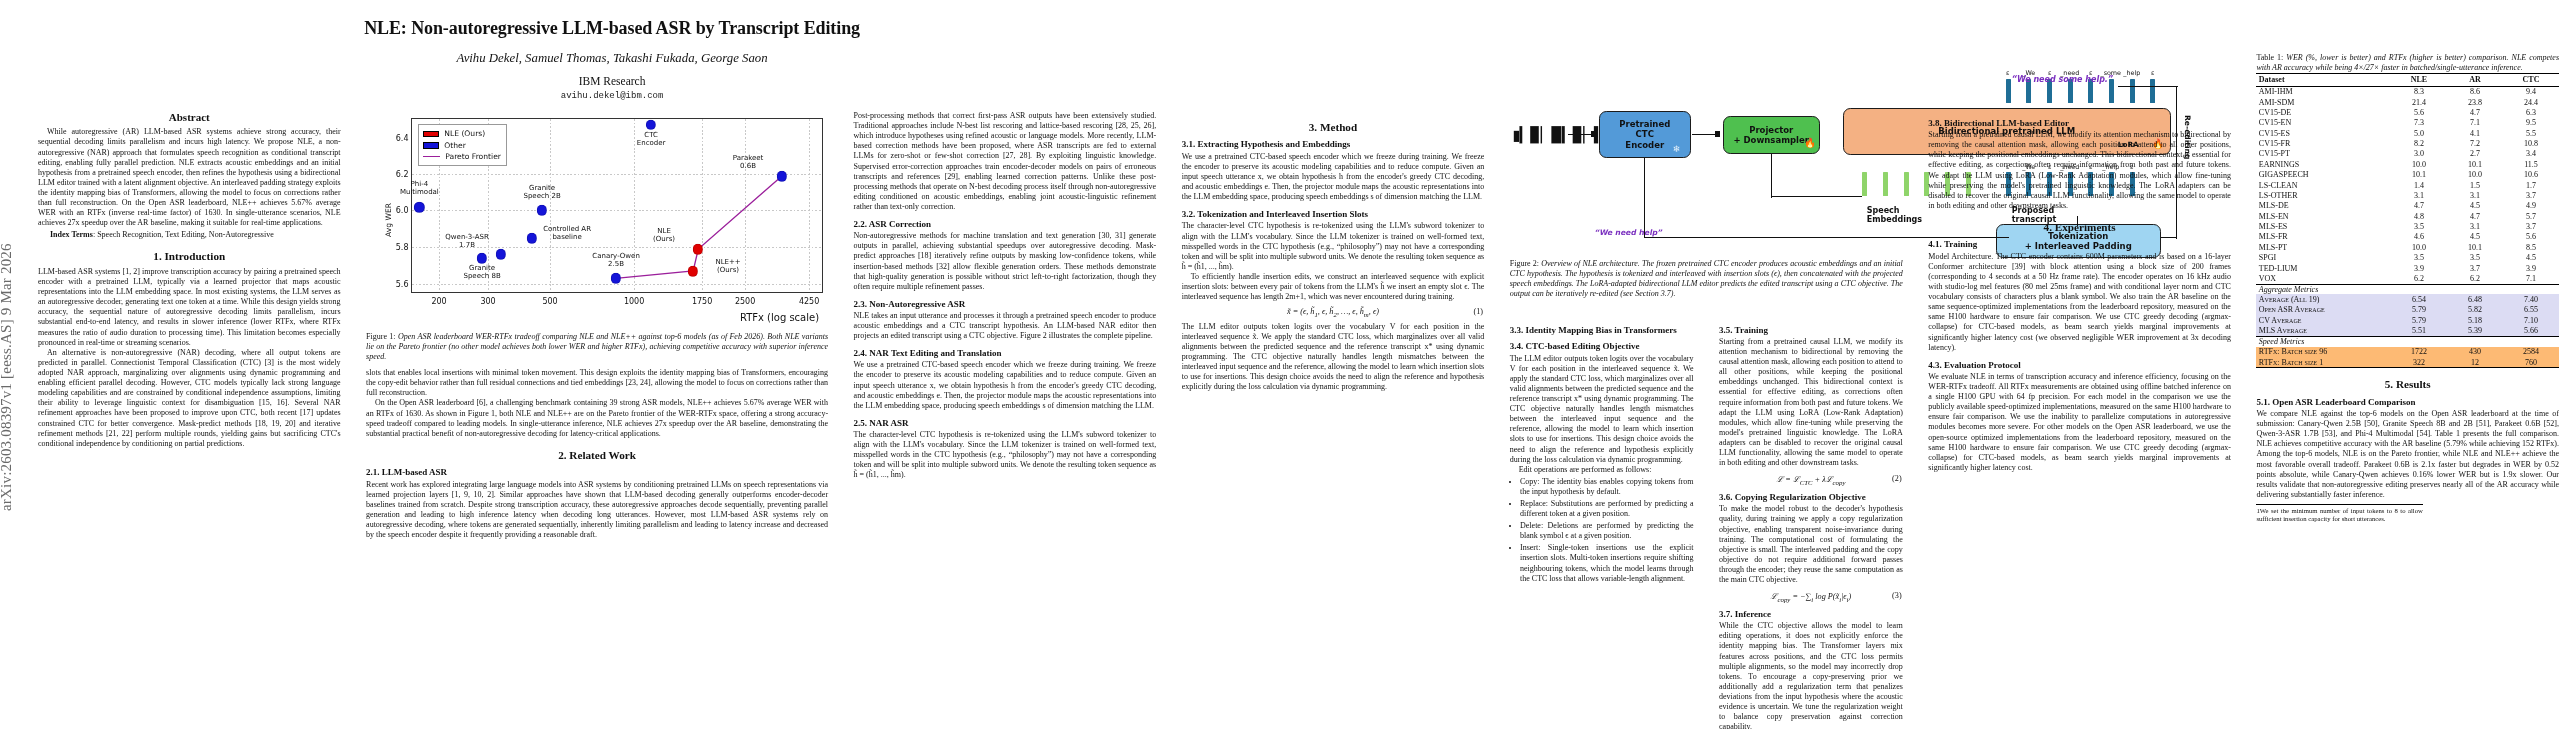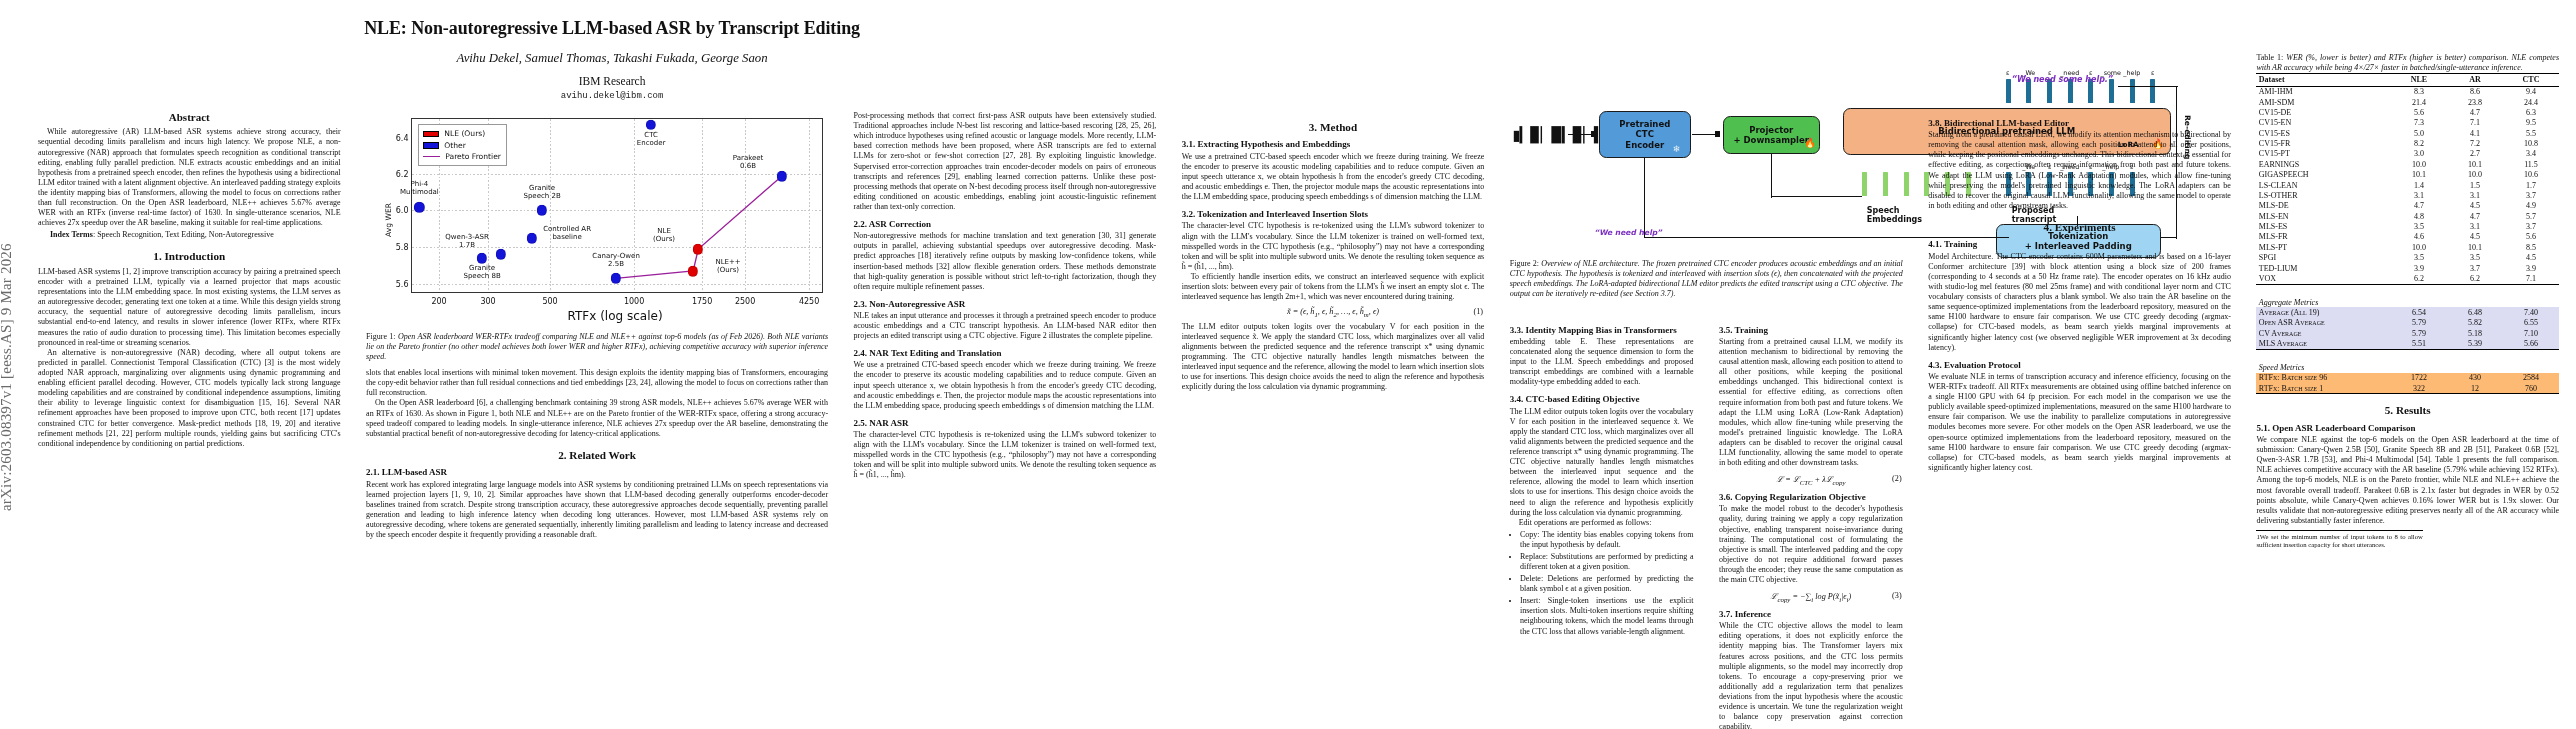--- a/index.html
+++ b/index.html
@@ -104,22 +104,22 @@
   .ptlabel{
     position:absolute; font-family:"DejaVu Sans", sans-serif; font-size:7px;
     color:#111; text-align:center; line-height:1.12; white-space:pre-line;
     transform:translate(-50%,0);
   }
   .ylab{
     position:absolute; left:4.9px; top:50%; transform:translateY(-50%) rotate(-90deg);
     font-family:"DejaVu Sans", sans-serif; font-size:7.6px;
   }
   .xlab{
-    position:absolute; left:45px; right:9px; bottom:3.6px; text-align:center;
-    font-family:"DejaVu Sans", sans-serif; font-size:12px;
+    position:absolute; left:45px; right:9px; bottom:3.6px; text-align:right;
+    font-family:"DejaVu Sans", sans-serif; font-size:10px;
   }
   .ytick{
     position:absolute; right:calc(100% + 3.6px); transform:translateY(-50%);
     font-family:"DejaVu Sans", sans-serif; font-size:8px; white-space:nowrap;
   }
   .xtick{
     position:absolute; top:calc(100% + 4.3px); transform:translateX(-50%);
     font-family:"DejaVu Sans", sans-serif; font-size:8px;
   }
   .legend{
@@ -162,21 +162,21 @@
 
   
   table.t1{ border-collapse:collapse; width:100%; font-size:8px; }
   table.t1 th{ font-weight:bold; padding:1.2px 2.4px; }
   table.t1 td{ padding:0.7px 2.4px; }
   table.t1 td.ds{ font-variant:small-caps; text-align:left; }
   table.t1 td.num, table.t1 th.num{ text-align:center; width:56px;}
   .rule-top{ border-top:1.1px solid #000; }
   .rule-mid{ border-top:0.7px solid #000; }
   .rule-bot{ border-bottom:1.1px solid #000; }
-  tr.grouphdr td{ font-style:italic; padding-top:13px; }
+  tr.grouphdr td{ font-style:italic; padding-top:0; }
   tr.agg td{ background:#dcdcf3; }
   tr.spd td{ background:#fdba74; }
 </style>
 </head>
 <body>
 
 <div class="arxiv-stamp">arXiv:2603.08397v1  [eess.AS]  9 Mar 2026</div>
 
 <div class="page">
  <div class="cols">
@@ -410,21 +410,20 @@
     </div>
 
     <div class="caption">
       <span class="lead">Figure 2:</span>
       <span class="body"> <span>Overview of NLE architecture. The frozen pretrained CTC encoder produces acoustic embeddings and an initial CTC hypothesis. The hypothesis is tokenized and interleaved with insertion slots (ϵ), then concatenated with the projected speech embeddings. The LoRA-adapted bidirectional LLM editor predicts the edited transcript using a CTC objective. The output can be iteratively re-edited (see Section 3.7).</span></span>
     </div>
 
     <div style="display:flex; gap:25.5px; margin-top:19px;">
       <div style="width:auto; flex:1">
         <h3 class="sub">3.3. Identity Mapping Bias in Transformers</h3>
-        <p class="noind">embedding table E. These representations are concatenated along the sequence dimension to form the input to the LLM. Speech embeddings and proposed transcript embeddings are combined with a learnable modality-type embedding added to each.</p>
         <h3 class="sub">3.4. CTC-based Editing Objective</h3>
         <p class="noind">The LLM editor outputs token logits over the vocabulary V for each position in the interleaved sequence x̃. We apply the standard CTC loss, which marginalizes over all valid alignments between the predicted sequence and the reference transcript x* using dynamic programming. The CTC objective naturally handles length mismatches between the interleaved input sequence and the reference, allowing the model to learn which insertion slots to use for insertions. This design choice avoids the need to align the reference and hypothesis explicitly during the loss calculation via dynamic programming.</p>
         <p>Edit operations are performed as follows:</p>
         <ul class="bul" id="bulletList">
               <li><b>Copy:</b> The identity bias enables copying tokens from the input hypothesis by default.</li>
               <li><b>Replace:</b> Substitutions are performed by predicting a different token at a given position.</li>
               <li><b>Delete:</b> Deletions are performed by predicting the blank symbol ϵ at a given position.</li>
               <li><b>Insert:</b> Single-token insertions use the explicit insertion slots. Multi-token insertions require shifting neighbouring tokens, which the model learns through the CTC loss that allows variable-length alignment.</li>
             </ul>
       </div>

